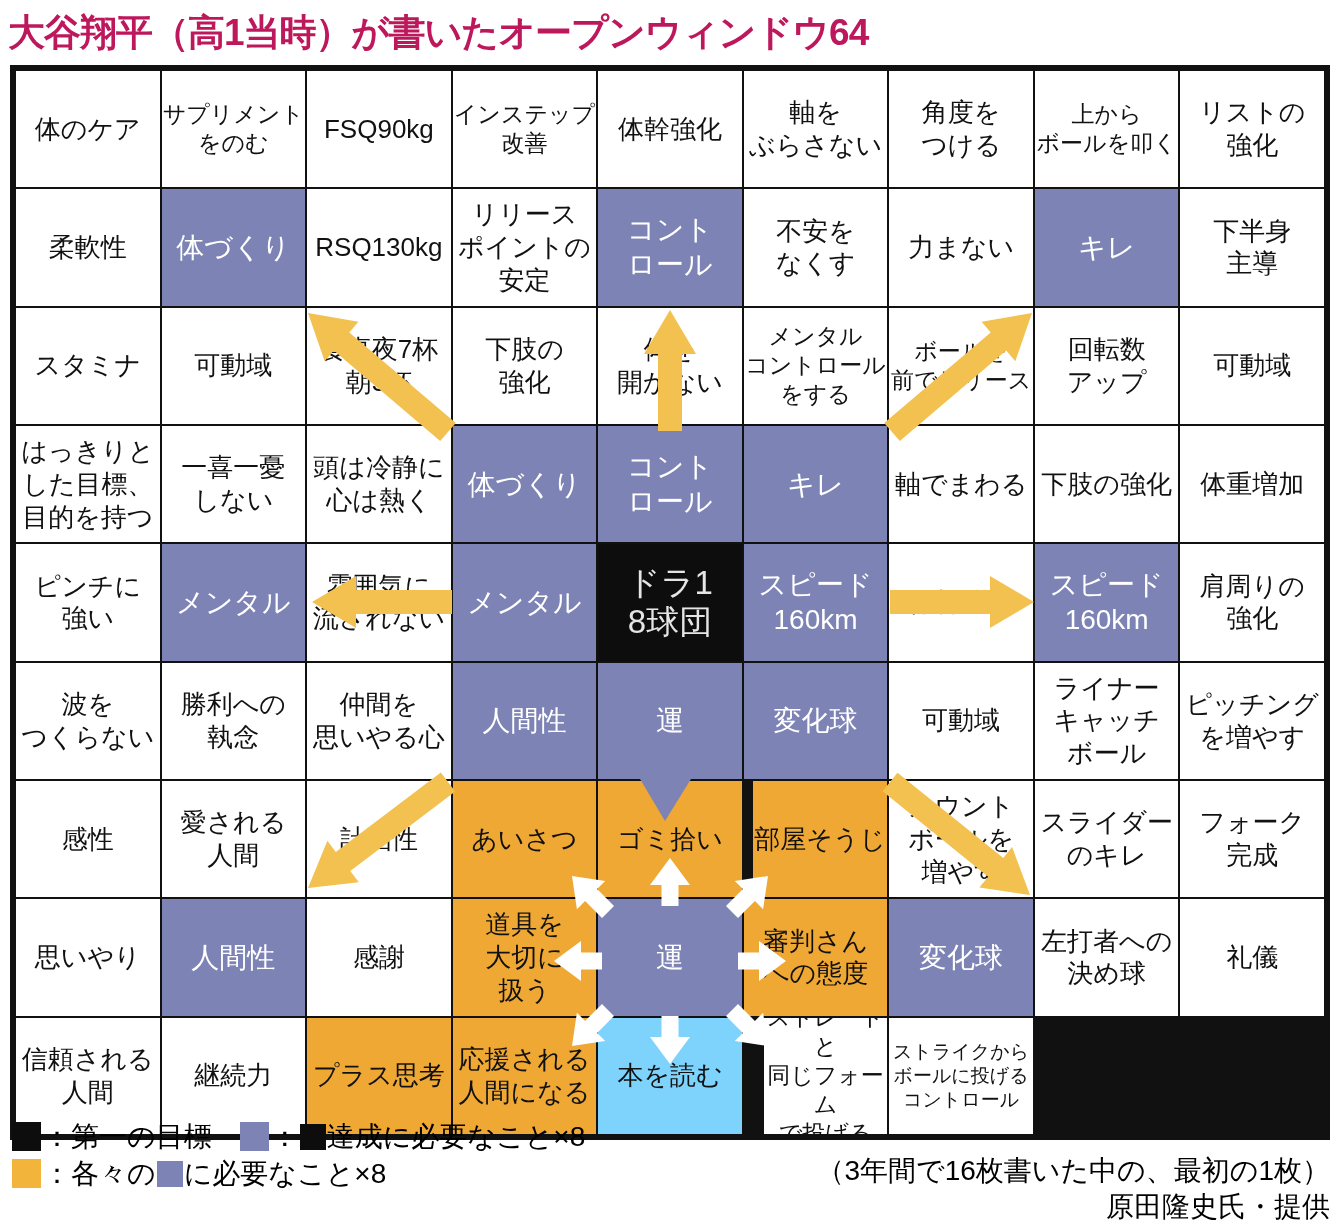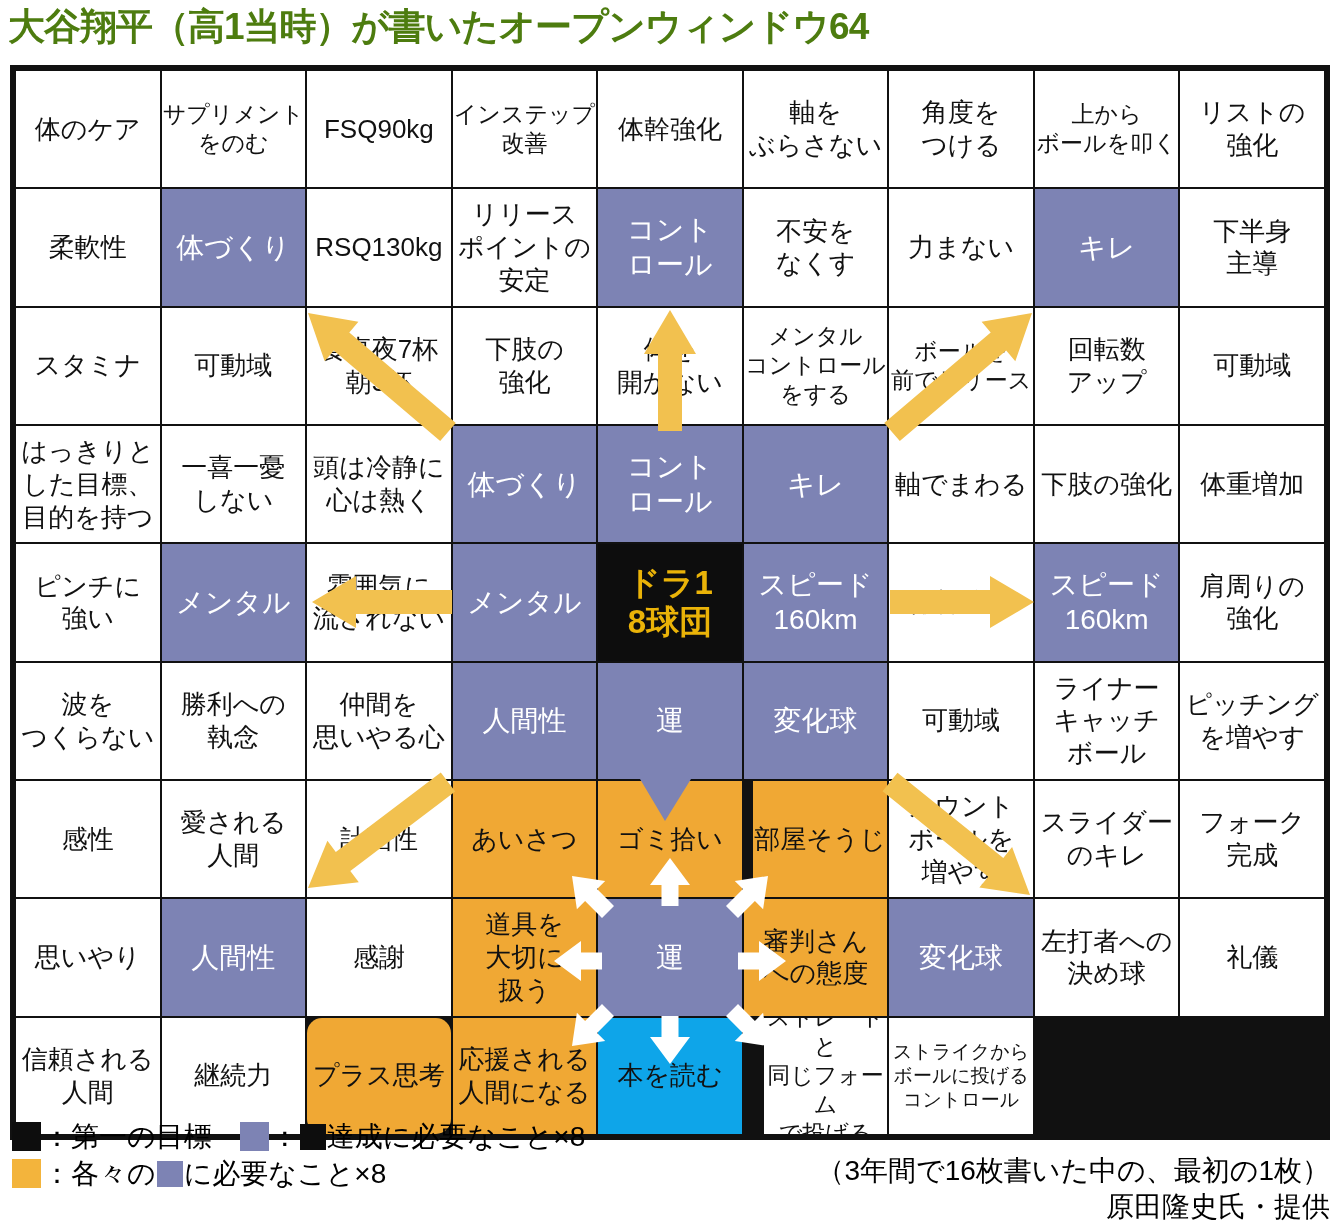--- a/index.html
+++ b/index.html
@@ -1,26 +1,26 @@
 <!DOCTYPE html>
 <html><head>
 <meta charset="utf-8">
 <style>
   html,body{margin:0;padding:0;background:#fff;}
   .page{position:relative;width:1340px;height:1230px;background:#fff;overflow:hidden;
         font-family:"Liberation Sans","DejaVu Sans",sans-serif;}
-  .title{position:absolute;left:8px;top:2px;font-size:37px;font-weight:bold;color:#4d7c0f;
+  .title{position:absolute;left:8px;top:8px;font-size:37px;font-weight:bold;color:#be185d;
          letter-spacing:-1px;white-space:nowrap;}
   .grid{position:absolute;left:10px;top:65px;width:1320px;height:1075px;box-sizing:border-box;
         border:6px solid #111;background:#111;display:grid;
         grid-template-rows:repeat(9,1fr);grid-template-columns:repeat(9,1fr);gap:2px;}
   .cell{background:#fff;display:flex;align-items:center;justify-content:center;text-align:center;
         line-height:1.26;color:#111;white-space:pre-line;overflow:hidden;}
   .cell-p{color:#fff;}
-  .cell-k{color:#eab308;font-weight:bold;line-height:1.2;}
+  .cell-k{color:#e5e5e5;font-weight:normal;line-height:1.2;}
   .cell-o{color:#111;}
   .arrow-layer{position:absolute;left:-6px;top:-6px;width:1320px;height:1075px;pointer-events:none;}
   .legend{position:absolute;left:10px;top:1118px;color:#000;}
   .legend-line{display:flex;align-items:center;height:37px;font-size:28px;}
   .swatch{display:inline-block;width:29px;height:29px;margin:0 2px;}
   .swatch.small{width:26px;height:26px;margin:0 1px;}
   .lg-gap{display:inline-block;width:26px;}
   .credit{position:absolute;right:10px;top:1153px;text-align:right;font-size:28px;color:#000;line-height:1.28;}
 </style>
 </head>
@@ -142,24 +142,24 @@
       <div class="cell cell-p" style="font-size: 28px; background: rgb(125, 131, 180);">運</div>
       <div class="cell cell-o" style="font-size: 26px; background: rgb(240, 168, 52);">審判さん
 への態度</div>
       <div class="cell cell-p" style="font-size: 28px; background: rgb(125, 131, 180);">変化球</div>
       <div class="cell cell-w" style="font-size: 26px;">左打者への
 決め球</div>
       <div class="cell cell-w" style="font-size: 26px;">礼儀</div>
       <div class="cell cell-w" style="font-size: 26px;">信頼される
 人間</div>
       <div class="cell cell-w" style="font-size: 26px;">継続力</div>
-      <div class="cell cell-o" style="font-size: 26px; background: rgb(240, 168, 52); border-radius: 15px;">プラス思考</div>
+      <div class="cell cell-o" style="font-size: 26px; background: rgb(240, 168, 52);">プラス思考</div>
       <div class="cell cell-o" style="font-size: 26px; background: rgb(240, 168, 52);">応援される
 人間になる</div>
-      <div class="cell cell-o" style="font-size: 26px; background: #0ea5e9;">本を読む</div>
+      <div class="cell cell-o" style="font-size: 26px; background: #7dd3fc;">本を読む</div>
       <div class="cell cell-w" style="font-size: 23px; margin-left: 20px;">ストレートと
 同じフォーム
 で投げる</div>
       <div class="cell cell-w" style="font-size: 19px;">ストライクから
 ボールに投げる
 コントロール</div>
       <svg class="arrow-layer" viewBox="0 0 1320 1075" width="1320" height="1075" xmlns="http://www.w3.org/2000/svg">
         <polygon points="445.8,357.9 339.3,267.4 348.4,256.7 298,248 314.7,296.3 323.8,285.6 430.2,376.1" fill="#f2c14f"></polygon>
         <polygon points="672,366 672,289 686,289 660,245 634,289 648,289 648,366" fill="#f2c14f"></polygon>
         <polygon points="889.8,376.1 996.2,285.6 1005.3,296.3 1022,248 971.6,256.7 980.7,267.4 874.2,357.9" fill="#f2c14f"></polygon>

